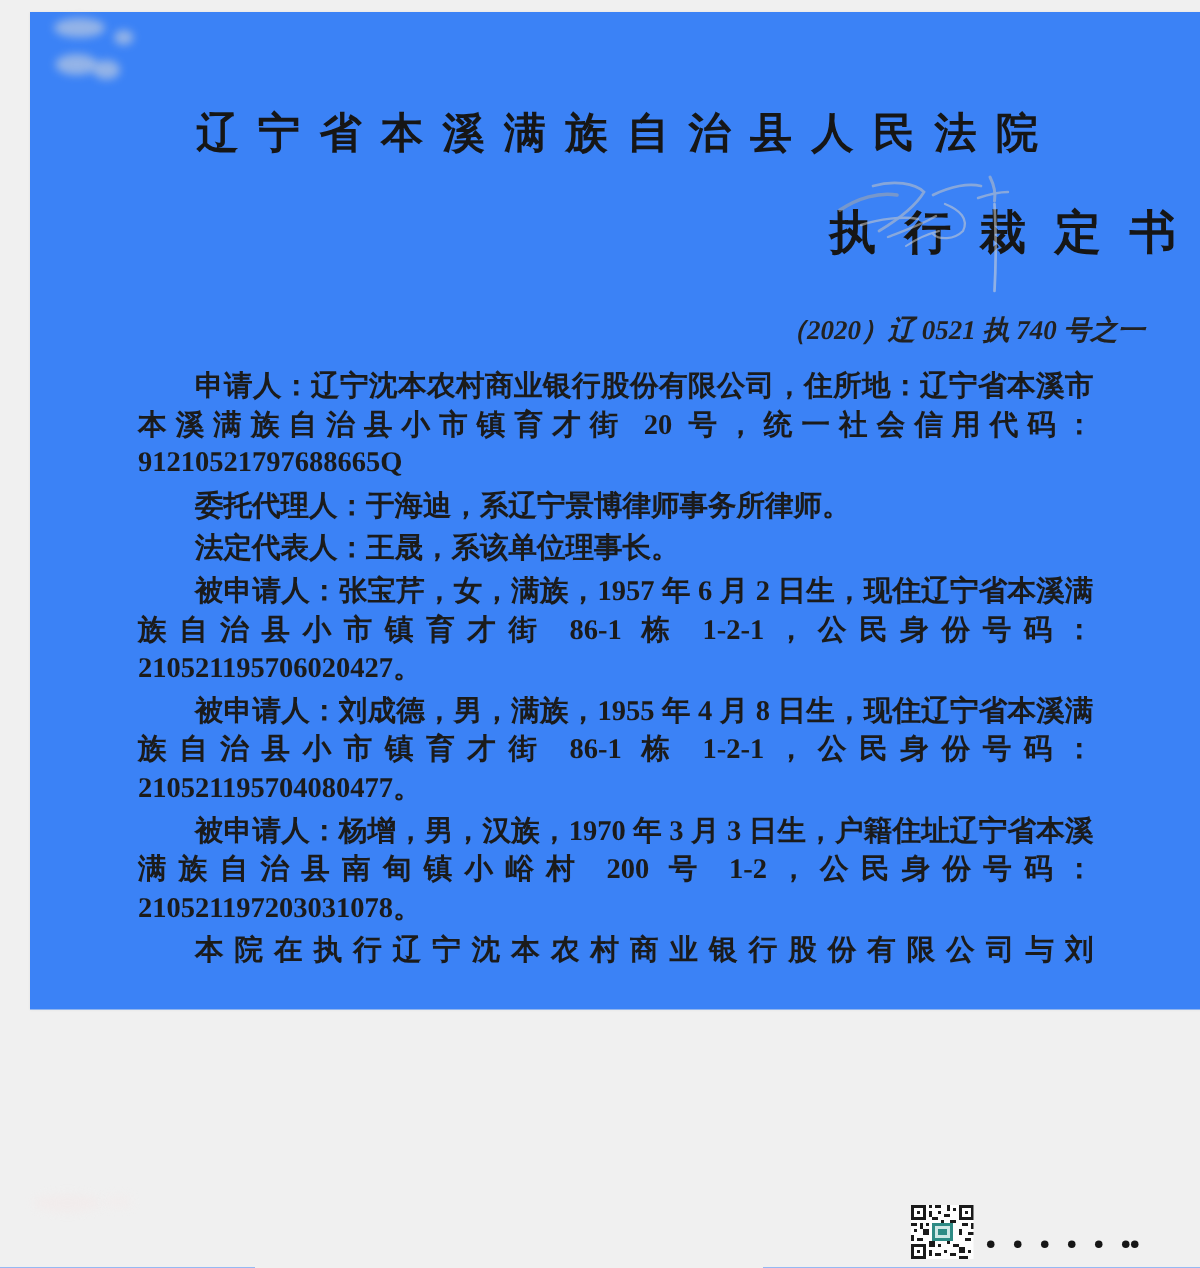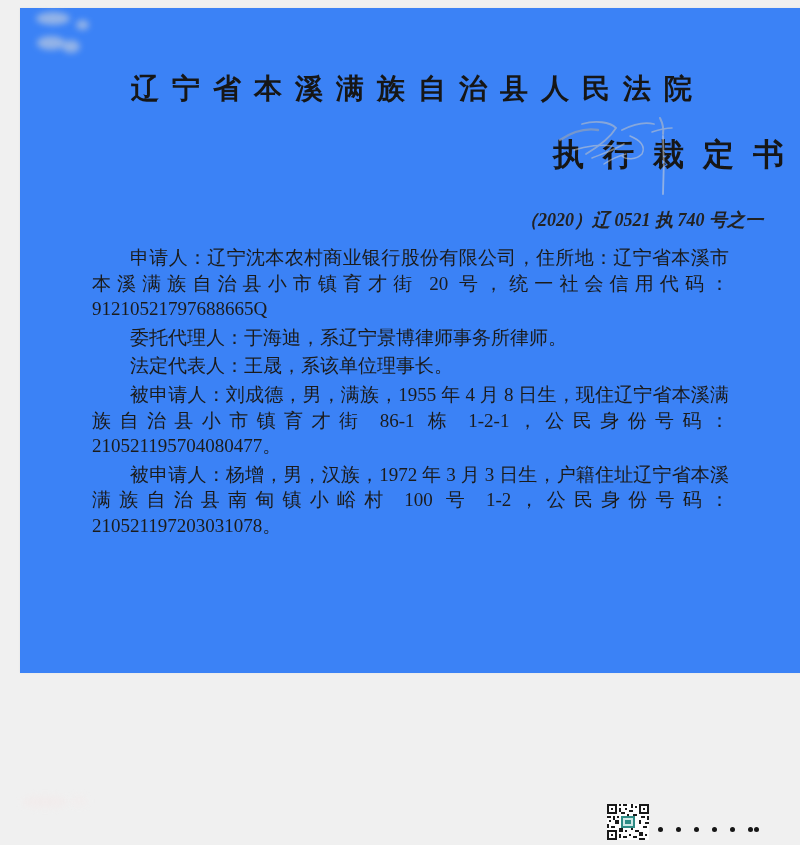--- a/index.html
+++ b/index.html
@@ -47,21 +47,21 @@
     color: #222;
     font-style: italic;
   }
   .body-text {
     margin-top: 13px;
     padding: 0 70px 0 72px;
   }
   .body-text p {
     margin: 0 4px 3px 0;
     font-size: 19px;
-    font-weight: normal;
+    font-weight: bold;
     line-height: 25.6px;
     text-align: justify;
     text-indent: 2em;
     color: #1b1b1b;
   }
   .body-text p.fill-last { text-align-last: justify; }
   
   .signature {
     position: absolute;
     left: 532px; top: 102px;
@@ -133,22 +133,24 @@
     <path d="M111 26 C 112 44, 112 66, 111 84" stroke="#d6d6d6" stroke-width="1.8" stroke-linecap="round"></path>
     <path d="M52 54 C 58 50, 66 46, 74 44" stroke="#d2d2d2" stroke-width="1.4" stroke-linecap="round"></path>
   </svg>
 
   <div class="case-number">（2020）辽 0521 执 740 号之一</div>
 
   <div class="body-text">
     <p>申请人：辽宁沈本农村商业银行股份有限公司，住所地：辽宁省本溪市本溪满族自治县小市镇育才街 20 号，统一社会信用代码：91210521797688665Q</p>
     <p>委托代理人：于海迪，系辽宁景博律师事务所律师。</p>
     <p>法定代表人：王晟，系该单位理事长。</p>
+    <p>被申请人：张宝芹，女，满族，1957 年 6 月 2 日生，现住辽宁省本溪满族自治县小市镇育才街 86-1 栋 1-2-1，公民身份号码：210521195706020427。</p>
     <p>被申请人：刘成德，男，满族，1955 年 4 月 8 日生，现住辽宁省本溪满族自治县小市镇育才街 86-1 栋 1-2-1，公民身份号码：210521195704080477。</p>
-    <p>被申请人：杨增，男，汉族，1972 年 3 月 3 日生，户籍住址辽宁省本溪满族自治县南甸镇小峪村 100 号 1-2，公民身份号码：210521197203031078。</p>
+    <p>被申请人：杨增，男，汉族，1970 年 3 月 3 日生，户籍住址辽宁省本溪满族自治县南甸镇小峪村 200 号 1-2，公民身份号码：210521197203031078。</p>
+    <p class="fill-last">本院在执行辽宁沈本农村商业银行股份有限公司与刘</p>
   </div>
 
   <svg class="qr" viewBox="0 0 21 18" xmlns="http://www.w3.org/2000/svg" shape-rendering="crispEdges">
     <rect x="0" y="0" width="21" height="18" fill="#fefefe"></rect>
 
     <rect x="0" y="0" width="5" height="5" fill="#1a1a1a"></rect>
       <rect x="1" y="1" width="3" height="3" fill="#fff"></rect>
       <rect x="2" y="2" width="1" height="1" fill="#1a1a1a"></rect>
     <rect x="16" y="0" width="5" height="5" fill="#1a1a1a"></rect>
       <rect x="17" y="1" width="3" height="3" fill="#fff"></rect>

